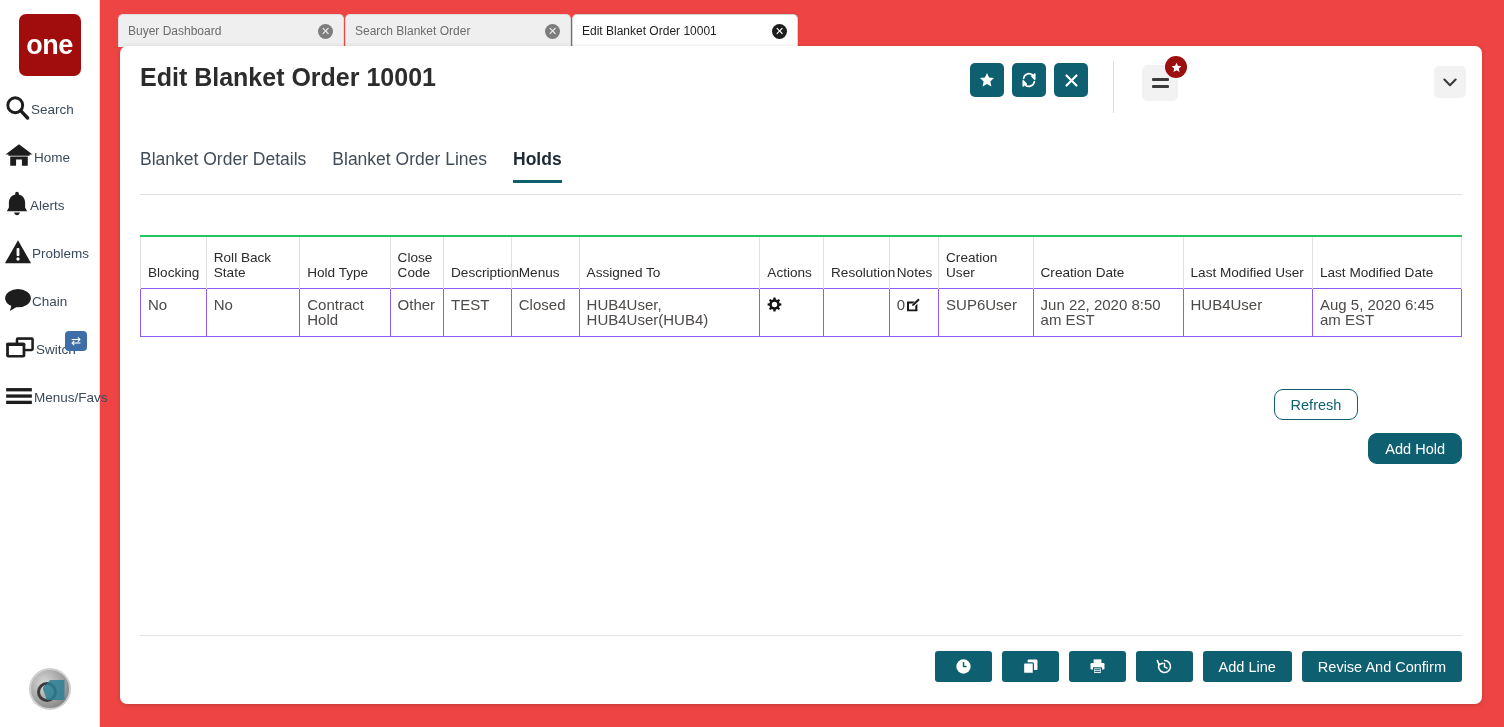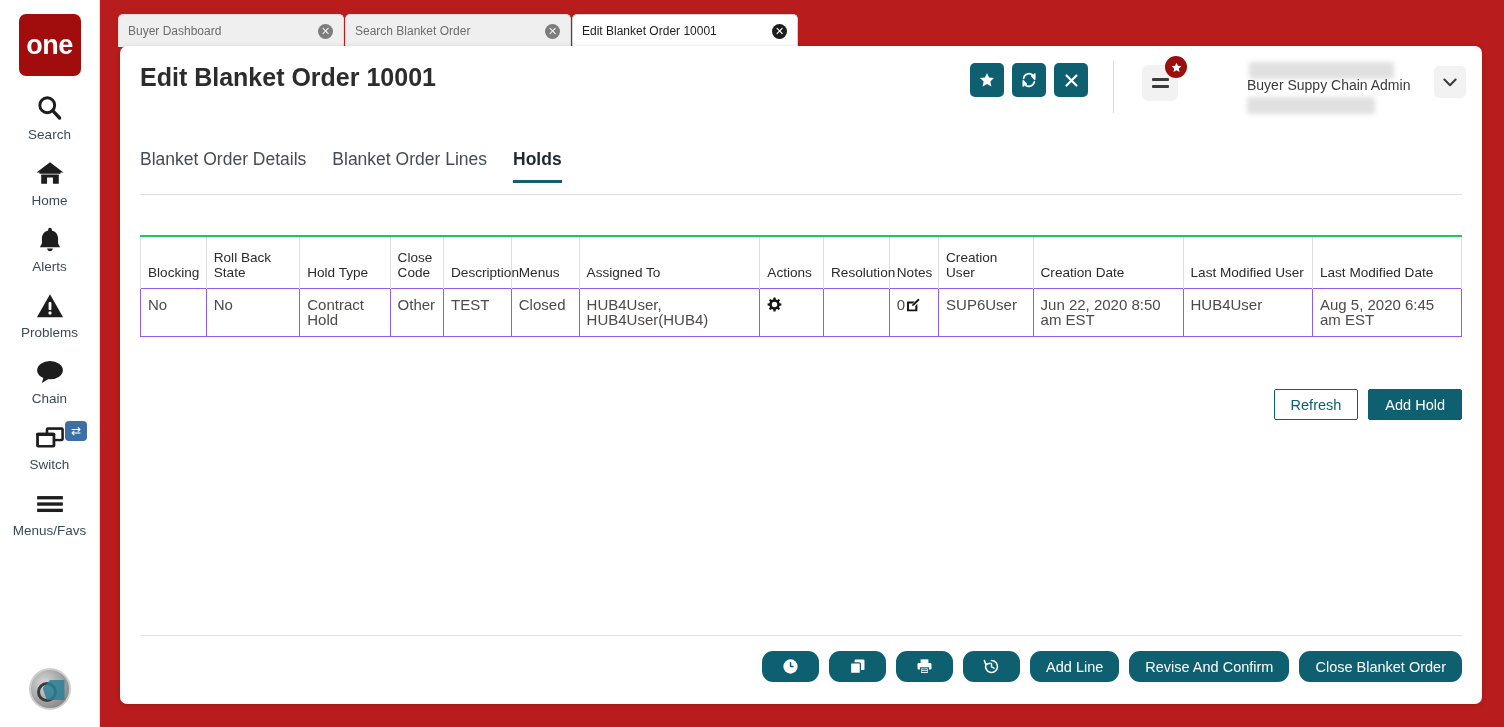--- a/index.html
+++ b/index.html
@@ -3,37 +3,37 @@
 <meta charset="utf-8">
 <style>
   * { box-sizing: border-box; }
   html, body {
     margin: 0; padding: 0;
     width: 1504px; height: 727px;
     background: #ffffff;
     font-family: "Liberation Sans", sans-serif;
     overflow: hidden;
   }
-  .page { position: relative; width: 1504px; height: 727px; background: #b91c1c; }
+  .page { position: relative; width: 1504px; height: 727px; background: #ef4444; }
 
   
   .rail {
     position: absolute; left: 0; top: 0; width: 100px; height: 727px;
     background: #ffffff; border-right: 1px solid #e3e3e3;
     display: flex; flex-direction: column; align-items: center;
   }
   .logo {
     width: 62px; height: 62px; margin-top: 14px; border-radius: 7px;
     background: #a10c0c; color: #fff;
     display: flex; align-items: center; justify-content: center;
     font-size: 27px; font-weight: 700; letter-spacing: -0.5px;
   }
   .rail-item {
     width: 91px; margin-top: 15px;
-    display: flex; flex-direction: column; align-items: center;
+    display: flex; align-items: center;
     cursor: pointer; position: relative;
   }
   .rail-item .ic { height: 33px; display: flex; align-items: center; justify-content: center; color: #222; }
   .rail-item .lbl {
     font-size: 13.5px; color: #3b4a5a; margin-top: 3px;
     font-family: "Liberation Sans", sans-serif;
   }
   .switch-badge {
     position: absolute; right: 8px; top: 0px;
     width: 22px; height: 20px; border-radius: 4px; background: #3d6ea8;
@@ -167,35 +167,35 @@
   .pen {
     display: inline-block; width: 14px; height: 14px; margin-left: 1px;
     vertical-align: -2px;
   }
 
   
   .row-actions {
     position: absolute; right: 20px; top: 343px; display: flex; gap: 10px;
   }
   .btn {
-    border-radius: 2px; font-size: 14.5px; cursor: pointer;
+    border-radius: 9px; font-size: 14.5px; cursor: pointer;
     padding: 0 16px; height: 31px; display: flex; align-items: center; justify-content: center;
     border: 1px solid #0e5f70;
   }
   .btn.ghost { background: #fff; color: #0e5f70; }
-  .btn.solid { background: #0e5f70; color: #fff; }
+  .btn.solid { background: #0e5f70; color: #fff; margin-top: 44px; }
 
   
   .footer {
     position: absolute; left: 20px; right: 20px; bottom: 22px;
     border-top: 1px solid #e2e2e2; padding-top: 15px;
     display: flex; justify-content: flex-end; gap: 10px; align-items: center;
   }
   .fbtn {
-    background: #0e5f70; color: #fff; border: none; border-radius: 11px;
+    background: #0e5f70; color: #fff; border: none; border-radius: 3px;
     height: 31px; display: flex; align-items: center; justify-content: center;
     cursor: pointer; font-size: 14.5px; padding: 0 16px;
   }
   .fbtn.icon { width: 57px; padding: 0; font-size: 15px; }
   svg { display: block; }
 </style>
 </head>
 <body>
 
 <div class="page">
@@ -332,25 +332,20 @@
           <span></span>
             <span></span>
         </div>
         <div class="hbadge">
           <svg width="11" height="11" viewBox="0 0 20 20">
               <path d="M10 1.2 L12.6 6.9 L18.8 7.6 L14.2 11.8 L15.5 18 L10 14.9 L4.5 18 L5.8 11.8 L1.2 7.6 L7.4 6.9 Z" fill="#fff"></path>
             </svg>
         </div>
       </div>
 
-      <div class="user-area">
-        <div class="redact r1"></div>
-        <div class="uname">Buyer Suppy Chain Admin</div>
-        <div class="redact r2"></div>
-      </div>
 
       <div class="caret">
         <svg width="14" height="9" viewBox="0 0 14 9">
             <polyline points="1.4,1.6 7,7.2 12.6,1.6" fill="none" stroke="#3b3b3b" stroke-width="2.1" stroke-linecap="round" stroke-linejoin="round"></polyline>
           </svg>
       </div>
     </div>
 
     <div class="subtabs">
       <div class="subtab">Blanket Order Details</div>
@@ -456,17 +451,16 @@
       </button>
       <button class="fbtn icon">
         <svg width="17" height="17" viewBox="0 0 20 20">
             <path d="M10 3 A7 7 0 1 1 3.6 7.3" fill="none" stroke="#fff" stroke-width="1.9" stroke-linecap="round"></path>
             <polyline points="1.6,3 3.4,7.7 8.2,6.2" fill="none" stroke="#fff" stroke-width="1.9" stroke-linecap="round" stroke-linejoin="round"></polyline>
             <polyline points="10,6.4 10,10.4 13,12" fill="none" stroke="#fff" stroke-width="1.7" stroke-linecap="round" stroke-linejoin="round"></polyline>
           </svg>
       </button>
       <button class="fbtn">Add Line</button>
       <button class="fbtn">Revise And Confirm</button>
-      <button class="fbtn">Close Blanket Order</button>
     </div>
 
   </div>
 </div>
 
 </body></html>

